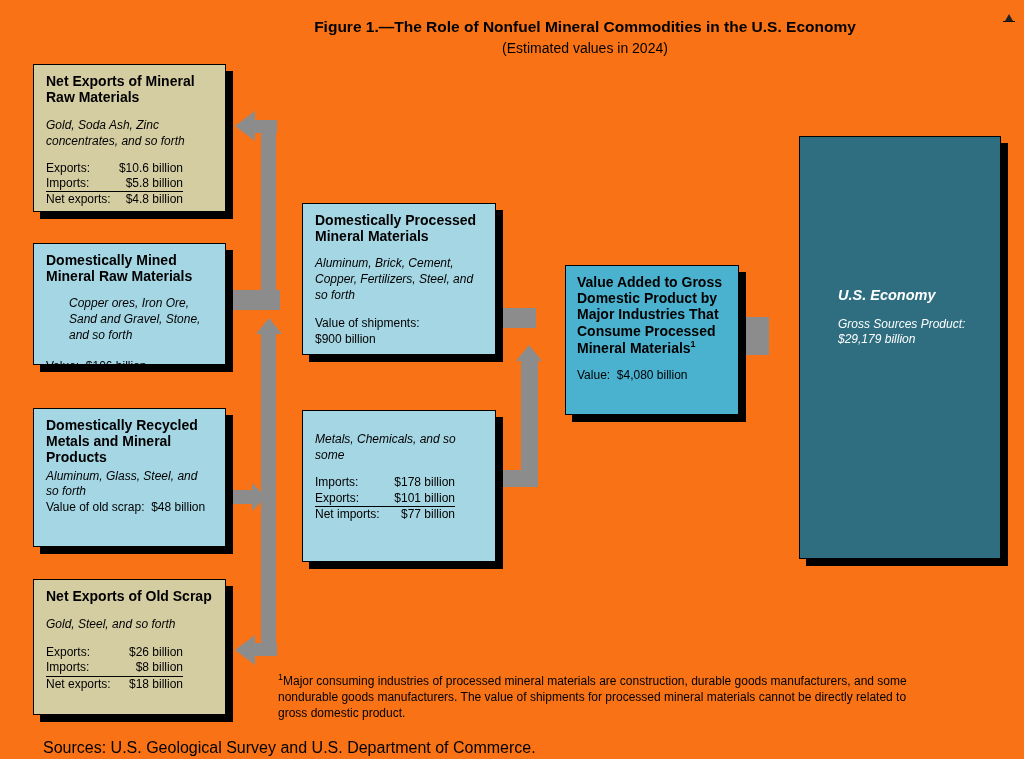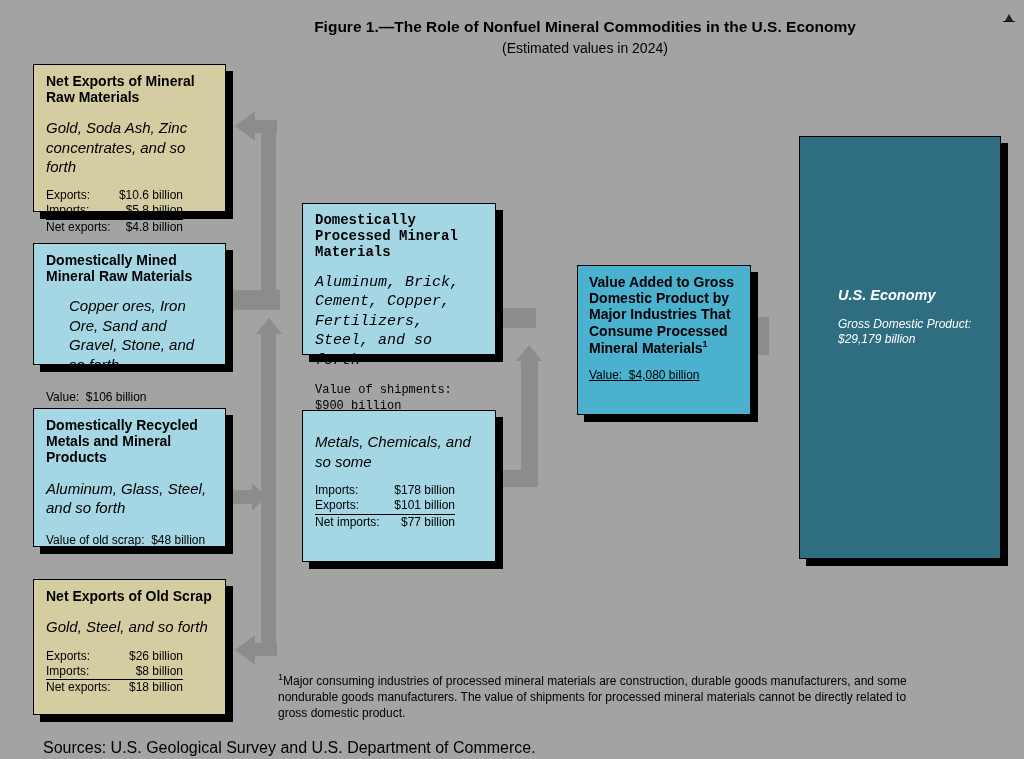--- a/index.html
+++ b/index.html
@@ -1,58 +1,58 @@
 <!DOCTYPE html>
 <html><head>
 <meta charset="utf-8">
 <style>
   * { box-sizing: border-box; margin: 0; padding: 0; }
   body { background: #fff; font-family: "Liberation Sans", sans-serif; color: #000; }
-  .canvas { position: relative; width: 1024px; height: 759px; background: #a3a3a3; overflow: hidden; }
+  .canvas { position: relative; width: 1024px; height: 759px; background: #f97316; overflow: hidden; }
 
   .fig-title { position: absolute; left: 140px; top: 18px; width: 890px; text-align: center;
                font-size: 15.5px; font-weight: bold; }
   .fig-subtitle { position: absolute; left: 140px; top: 40px; width: 890px; text-align: center;
                   font-size: 14px; }
 
   .bx { position: absolute; border: 1.5px solid #000; box-shadow: 7px 7px 0 0 #000;
         padding: 8px 12px; }
   .bx-tan  { background: #d5cda2; padding-left: 12px; }
   .bx-blue { background: #a5d6e4; }
   .bx-cyan { background: #4ab2cf; }
   .bx-teal { background: #2e6e80; color: #fff; font-style: italic; }
 
   .bx-title { font-size: 14px; font-weight: bold; line-height: 1.16; }
-  .bx-examples { font-size: 15px; font-style: italic; line-height: 1.3; }
+  .bx-examples { font-size: 12px; font-style: italic; line-height: 1.3; }
   .fin-line { font-size: 12px; line-height: 1.28; white-space: pre-wrap; }
   .fin-table { font-size: 12px; line-height: 1.28; }
   .fin-row { display: flex; justify-content: space-between; }
   .fin-row.u { border-bottom: 1px solid #000; }
 
   #box1 { left: 33px;  top: 64px;  width: 193px; height: 148px; }
   #box2 { left: 33px;  top: 243px; width: 193px; height: 122px; }
   #box3 { left: 33px;  top: 408px; width: 193px; height: 139px; }
   #box4 { left: 33px;  top: 579px; width: 193px; height: 136px; }
-  #box5 { left: 302px; top: 203px; width: 194px; height: 152px; font-family: Liberation Mono, monospace; }
+  #box5 { left: 302px; top: 203px; width: 194px; height: 152px; }
   #box6 { left: 302px; top: 410px; width: 194px; height: 152px; }
-  #box7 { left: 565px; top: 265px; width: 174px; height: 150px; padding: 8px 11px; margin-left: 12px; }
+  #box7 { left: 565px; top: 265px; width: 174px; height: 150px; padding: 8px 11px; }
   #box8 { left: 799px; top: 136px; width: 202px; height: 423px; padding: 150px 16px 0 38px; }
 
   #box1 .bx-examples, #box4 .bx-examples { margin-top: 13px; }
   #box1 .fin-table { margin-top: 11px; width: 137px; }
   #box2 .bx-examples { margin-top: 12px; margin-left: 23px; }
   #box2 .fin-line { margin-top: 16px; }
-  #box3 .bx-examples { margin-top: 13px; font-style: italic; }
-  #box3 .fin-line { margin-top: 15px; }
+  #box3 .bx-examples { margin-top: 3px; font-style: italic; }
+  #box3 .fin-line { }
   #box4 .fin-table { margin-top: 12px; width: 137px; }
   #box5 .bx-examples { margin-top: 12px; }
   #box5 .fin-line { margin-top: 13px; }
   #box6 .bx-examples { margin-top: 13px; }
   #box6 .fin-table { margin-top: 12px; width: 140px; }
-  #box7 .fin-line { margin-top: 12px; text-decoration: underline; }
+  #box7 .fin-line { margin-top: 12px; }
   #box8 .bx-title { font-size: 14.5px; }
   #box8 .fin-line { margin-top: 13px; }
 
   .shaft { position: absolute; background: #8c8c8c; }
   .head  { position: absolute; width: 0; height: 0; }
   .h-left  { border-top: 15px solid transparent; border-bottom: 15px solid transparent; border-right: 20px solid #8c8c8c; }
   .h-right { border-top: 14px solid transparent; border-bottom: 14px solid transparent; border-left: 14px solid #8c8c8c; }
   .h-up    { border-left: 13px solid transparent; border-right: 13px solid transparent; border-bottom: 16px solid #8c8c8c; }
 
   #a-top-shaft    { left: 253px; top: 120px; width: 24px; height: 13px; }
@@ -187,21 +187,21 @@
     </div>
   </div>
 
   <div class="bx bx-cyan" id="box7">
     <div class="bx-title"><span>Value Added to Gross Domestic Product by Major Industries That Consume Processed Mineral Materials</span><sup>1</sup></div>
     <div class="fin-line">Value:  $4,080 billion</div>
   </div>
 
   <div class="bx bx-teal" id="box8">
     <div class="bx-title">U.S. Economy</div>
-    <div class="fin-line">Gross Domestic Product:</div>
+    <div class="fin-line">Gross Sources Product:</div>
     <div class="fin-line" style="margin-top:0;">$29,179 billion</div>
   </div>
 
   <div class="footnote"><sup>1</sup><span>Major consuming industries of processed mineral materials are construction, durable goods manufacturers, and some nondurable goods manufacturers. The value of shipments for processed mineral materials cannot be directly related to gross domestic product.</span></div>
 
   <div class="sources">Sources: U.S. Geological Survey and U.S. Department of Commerce.</div>
 
 </div>
 
 </body></html>

